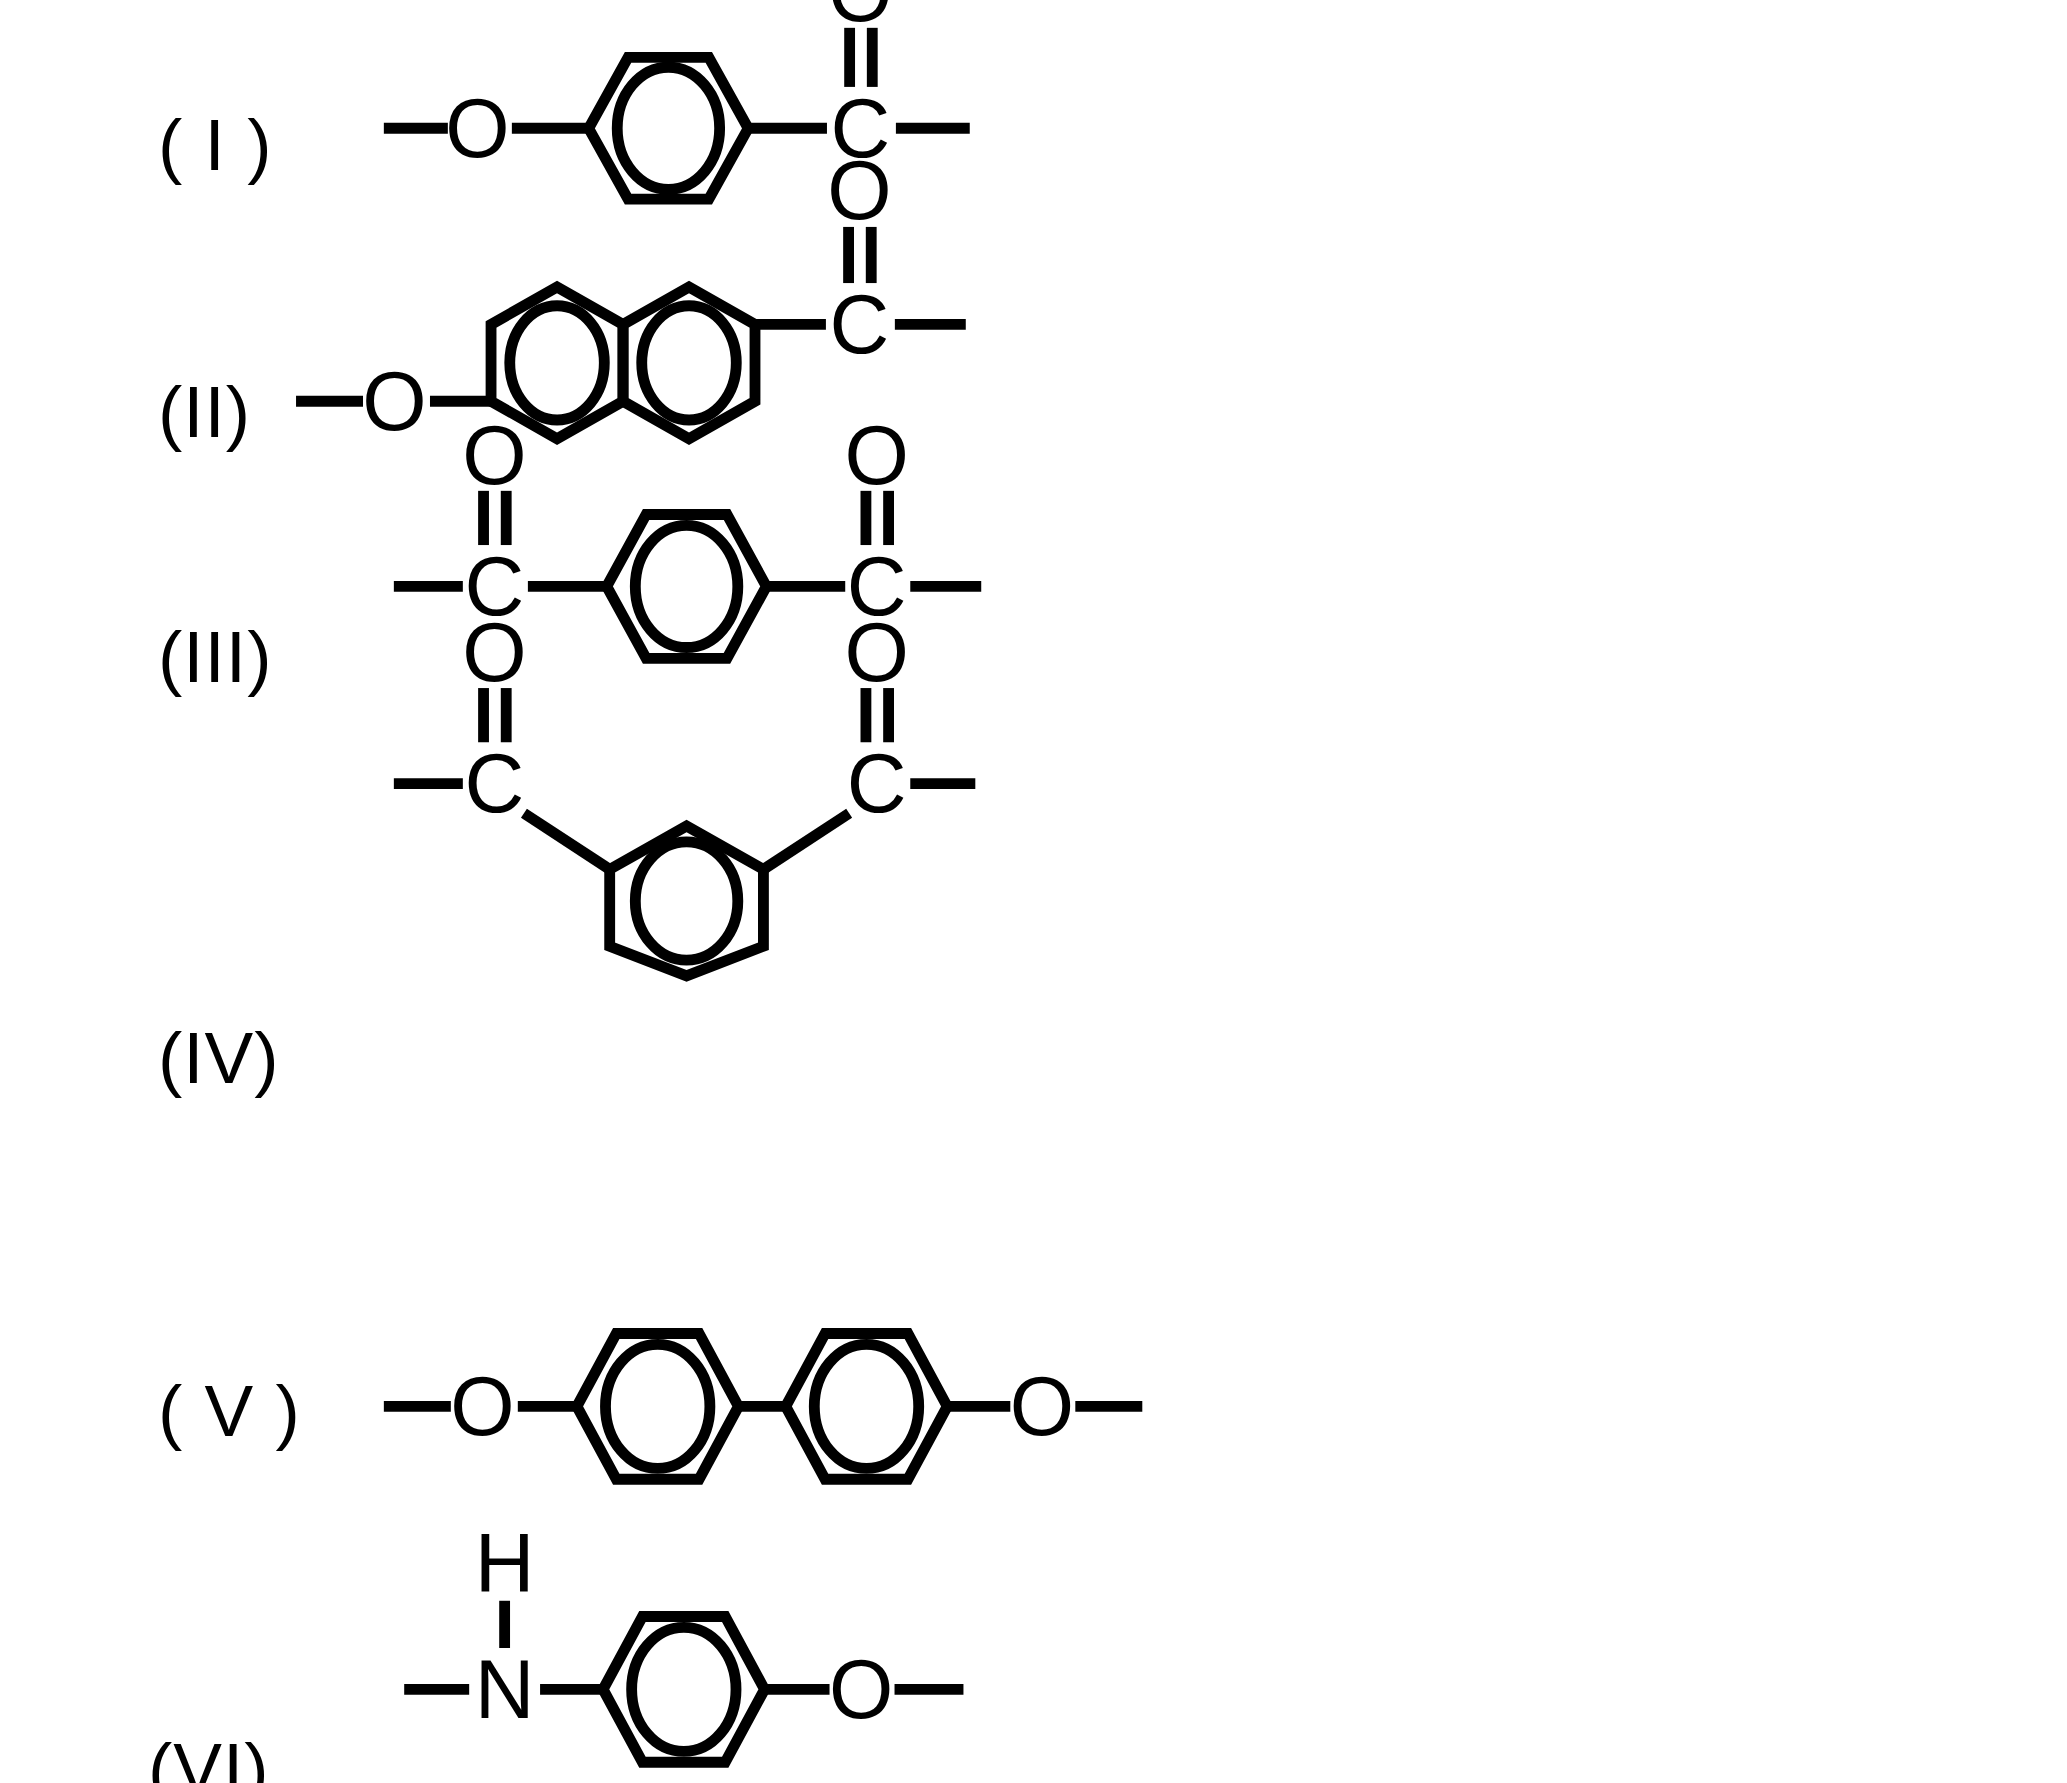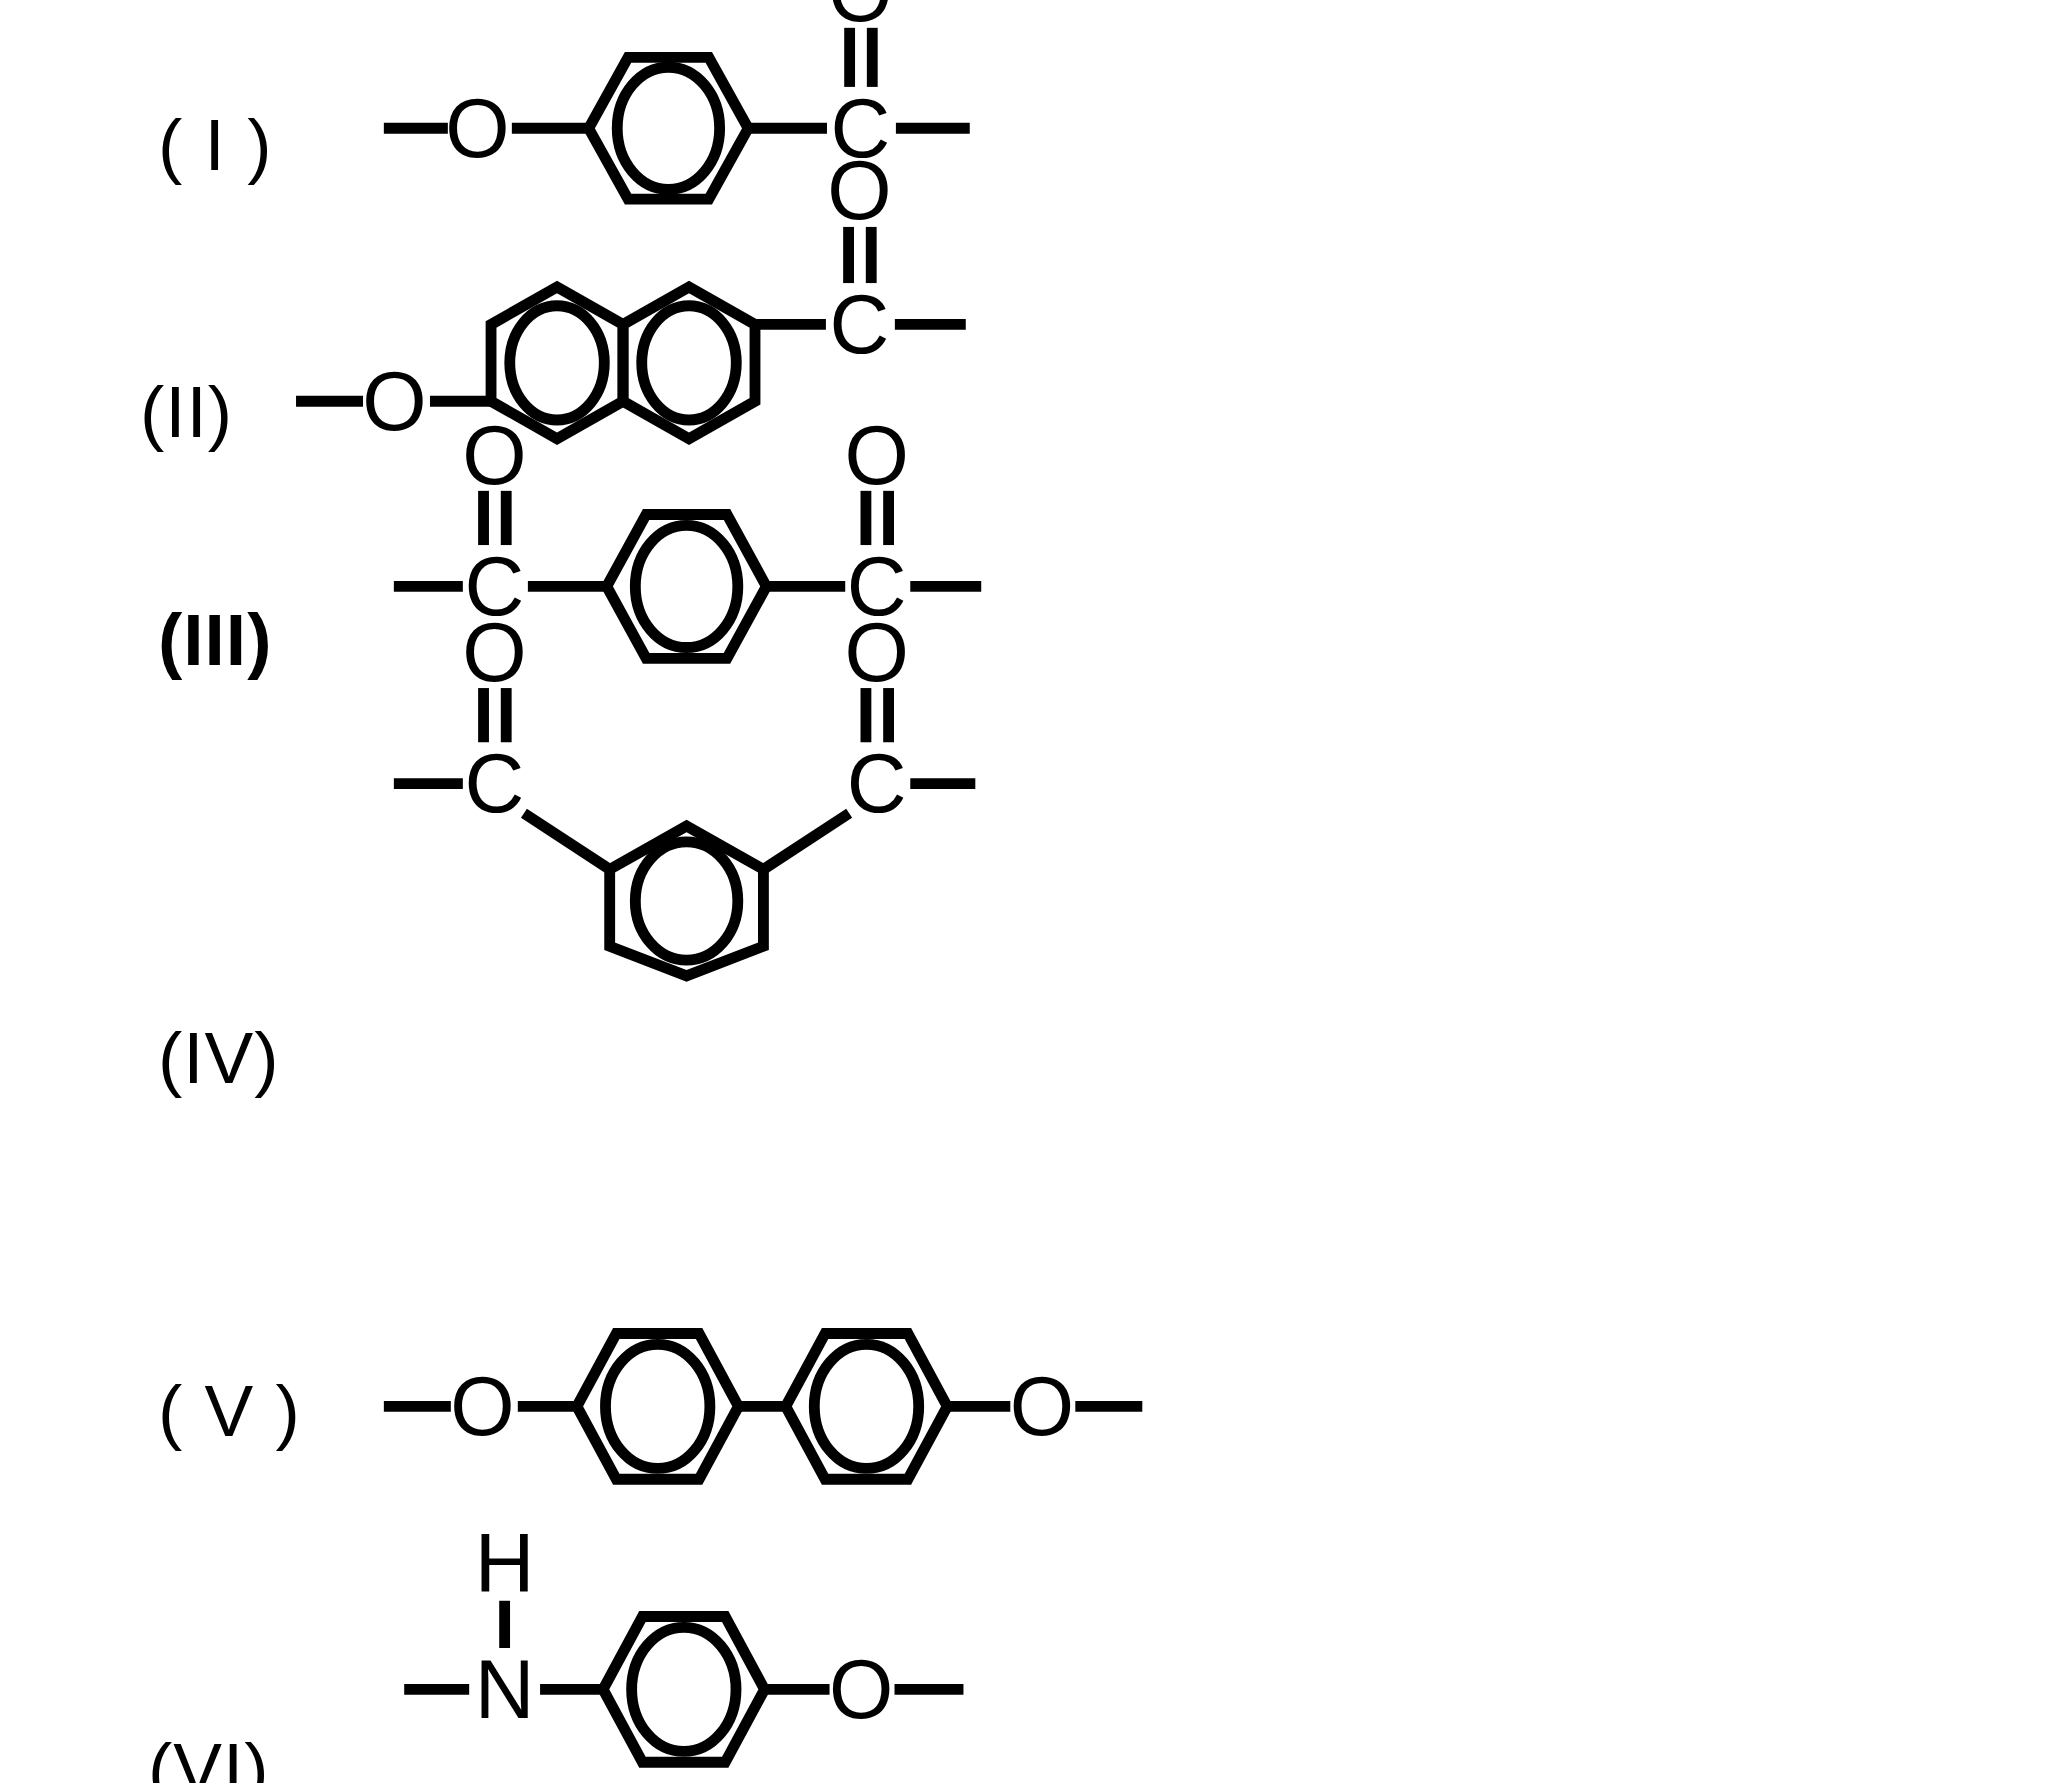--- a/index.html
+++ b/index.html
@@ -78,21 +78,21 @@
         <line class="bond" x1="506" y1="88" x2="506" y2="28"></line>
 
         <text x="494" y="-8">O</text>
 
         <line class="bond" x1="530" y1="130" x2="605" y2="130"></line>
       </svg>
     </div>
   </div>
 
   <div class="row" style="top:222px;height:256px;">
-    <div class="label" style="left:140px; top:153px;">(II)</div>
+    <div class="label" style="left:158px; top:153px;">(II)</div>
 
     <div class="struct" style="left:286px; top:0px;">
       <svg width="808" height="261" viewBox="0 0 820 265">
 
         <line class="bond" x1="10" y1="182" x2="78" y2="182"></line>
 
         <text x="110" y="182">O</text>
 
         <line class="bond" x1="146" y1="182" x2="208" y2="182"></line>
 
@@ -110,21 +110,21 @@
         <line class="bond" x1="594" y1="62" x2="594" y2="5"></line>
 
         <text x="582" y="-32">O</text>
 
         <line class="bond" x1="618" y1="104" x2="690" y2="104"></line>
       </svg>
     </div>
   </div>
 
   <div class="row" style="top:473px;height:217px;">
-    <div class="label" style="left:158px; top:130px;font-weight:bold;">(III)</div>
+    <div class="label" style="left:158px; top:147px;">(III)</div>
 
     <div class="struct" style="left:384px; top:0px;">
       <svg width="749" height="219" viewBox="0 0 760 222">
 
         <line class="bond" x1="10" y1="115" x2="80" y2="115"></line>
 
         <text x="112" y="115">C</text>
         <line class="bond" x1="101" y1="73" x2="101" y2="18"></line>
         <line class="bond" x1="124" y1="73" x2="124" y2="18"></line>
         <text x="112" y="-18">O</text>

